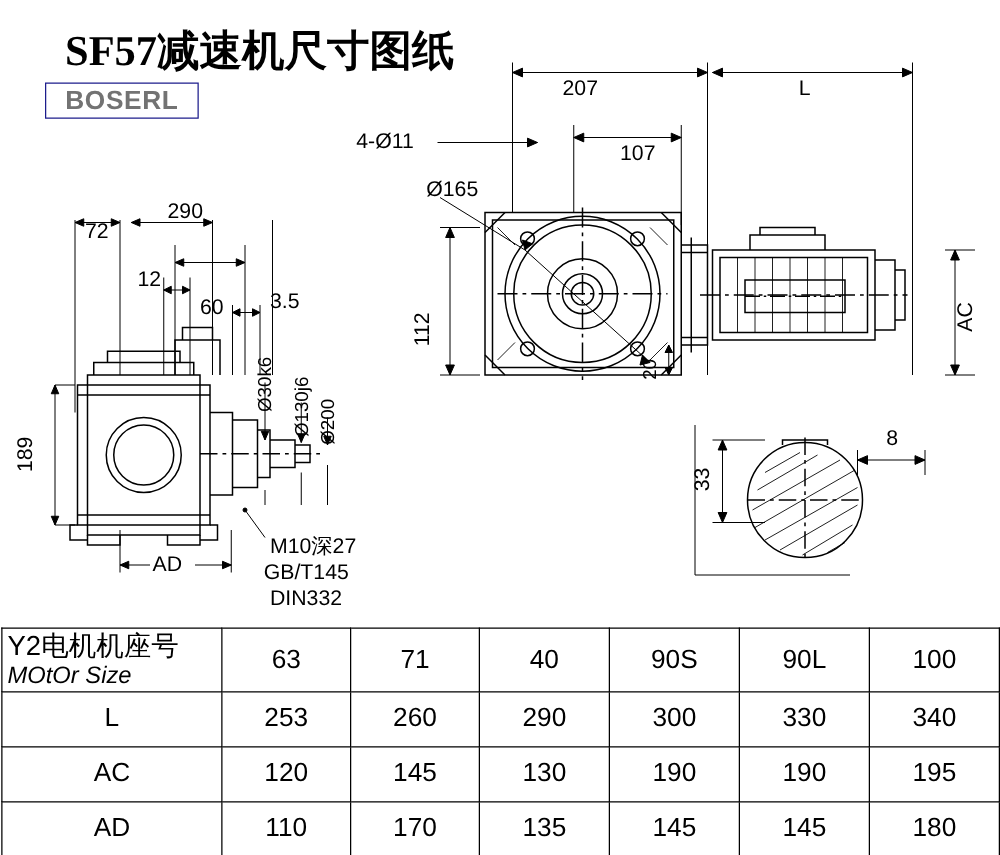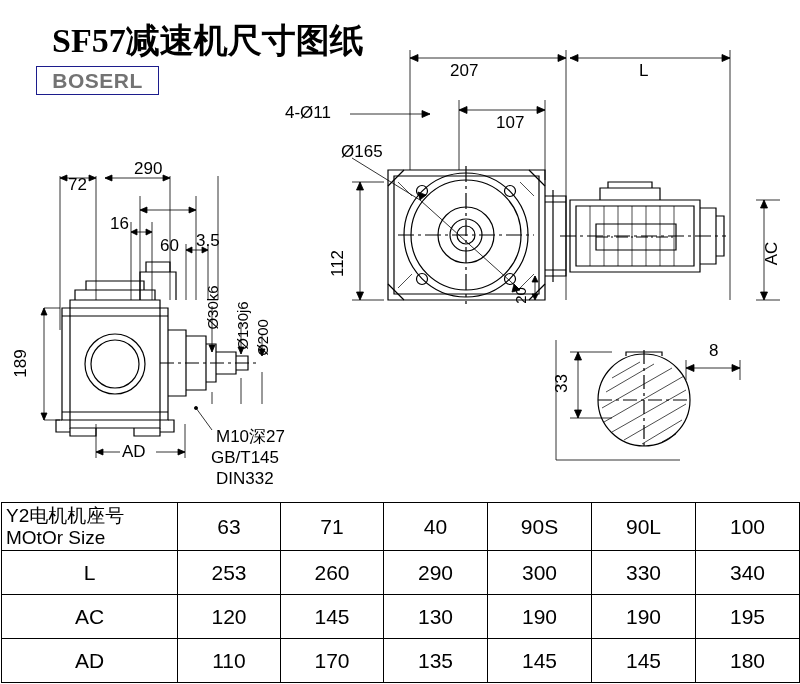--- a/index.html
+++ b/index.html
@@ -90,25 +90,26 @@
     line-height: 1.12;
     padding: 2px 4px;
     text-align: left;
   }
   .spec-table td.rowlabel {
     font-size: 21px;
   }
   .head-cell .zh {
     display: block;
     font-family: "Liberation Sans", sans-serif;
-    font-size: 19px;
+    font-size: 22px;
   }
   .head-cell .en {
     display: block;
     font-size: 19px;
+    font-style: italic;
   }
 </style>
 </head>
 <body>
 
 <div class="title">SF57减速机尺寸图纸</div>
 
 <div class="logo-box">
   <div class="logo-text">BOSERL</div>
 </div>
@@ -340,22 +341,22 @@
 </svg>
 
 <div class="lbl" style="left:450px; top:62px;">207</div>
 <div class="lbl" style="left:639px; top:62px;">L</div>
 <div class="lbl" style="left:285px; top:104px;">4-Ø11</div>
 <div class="lbl" style="left:496px; top:114px;">107</div>
 <div class="lbl" style="left:312px; top:143px;margin-left:29px;">Ø165</div>
 <div class="lbl" style="left:68px; top:176px;">72</div>
 <div class="lbl" style="left:134px; top:160px;">290</div>
 <div class="lbl" style="left:160px; top:193px;margin-top:44px;">60</div>
-<div class="lbl" style="left:110px; top:215px;">16</div>
-<div class="lbl" style="left:196px; top:232px;">3.5</div>
+<div class="lbl" style="left:110px; top:215px;">12</div>
+<div class="lbl" style="left:196px; top:232px;padding-left:20px;">3.5</div>
 <div class="lbl vert" style="left:324px; top:255px;">112</div>
 <div class="lbl vert" style="left:760px; top:245px;">AC</div>
 <div class="lbl vert" style="left:6px; top:355px;">189</div>
 <div class="lbl vert small" style="left:190px; top:300px;">Ø30k6</div>
 <div class="lbl vert small" style="left:218px; top:318px;">Ø130j6</div>
 <div class="lbl vert small" style="left:244px; top:330px;">Ø200</div>
 <div class="lbl vert small" style="left:512px; top:288px;">20</div>
 <div class="lbl" style="left:709px; top:342px;">8</div>
 <div class="lbl vert" style="left:552px; top:375px;">33</div>
 <div class="lbl" style="left:122px; top:443px;">AD</div>

